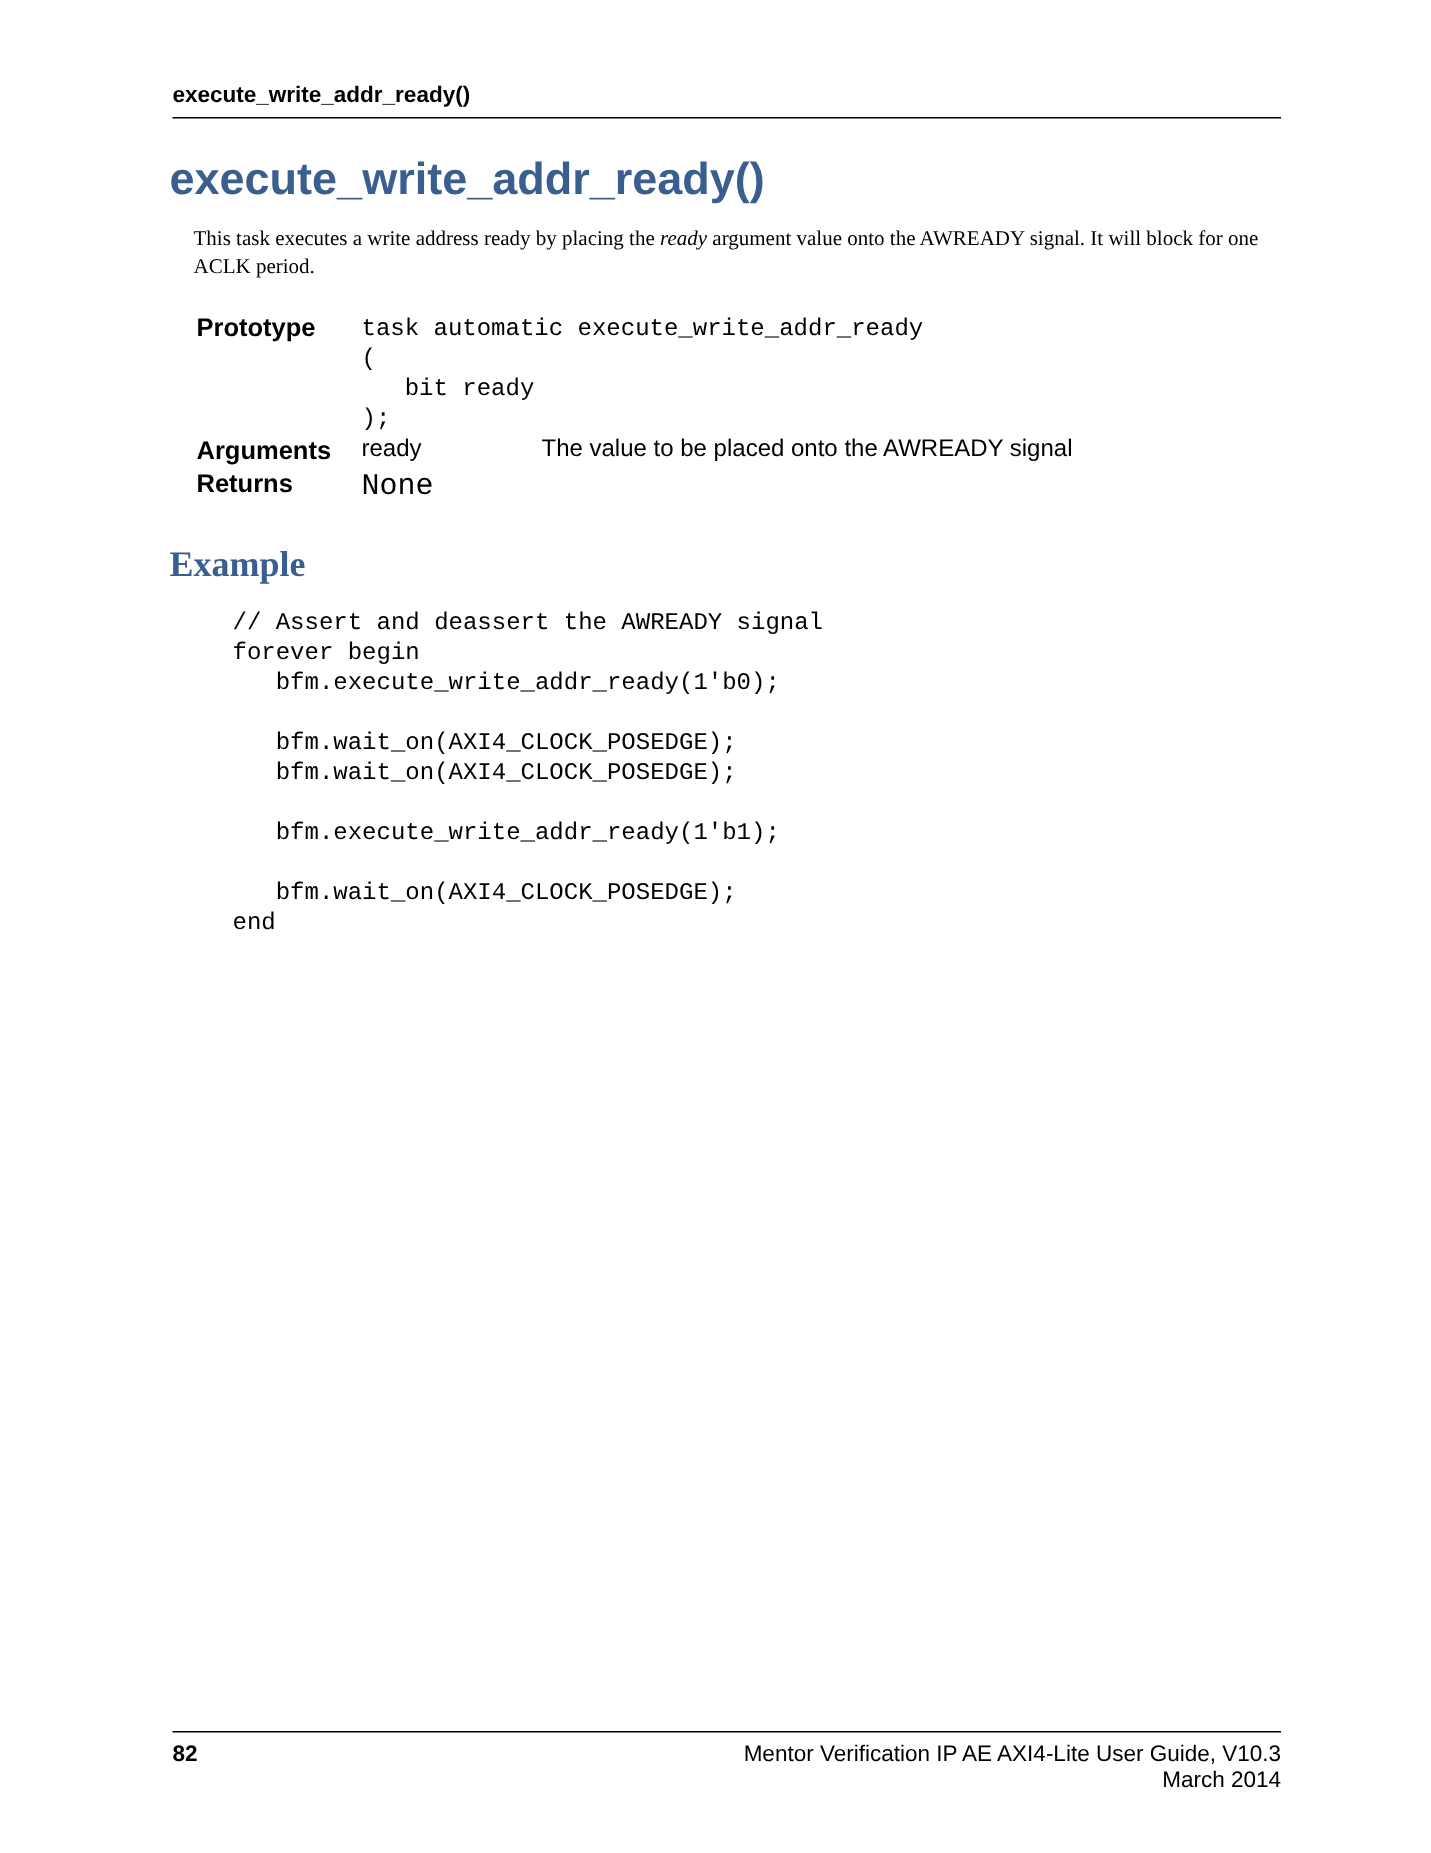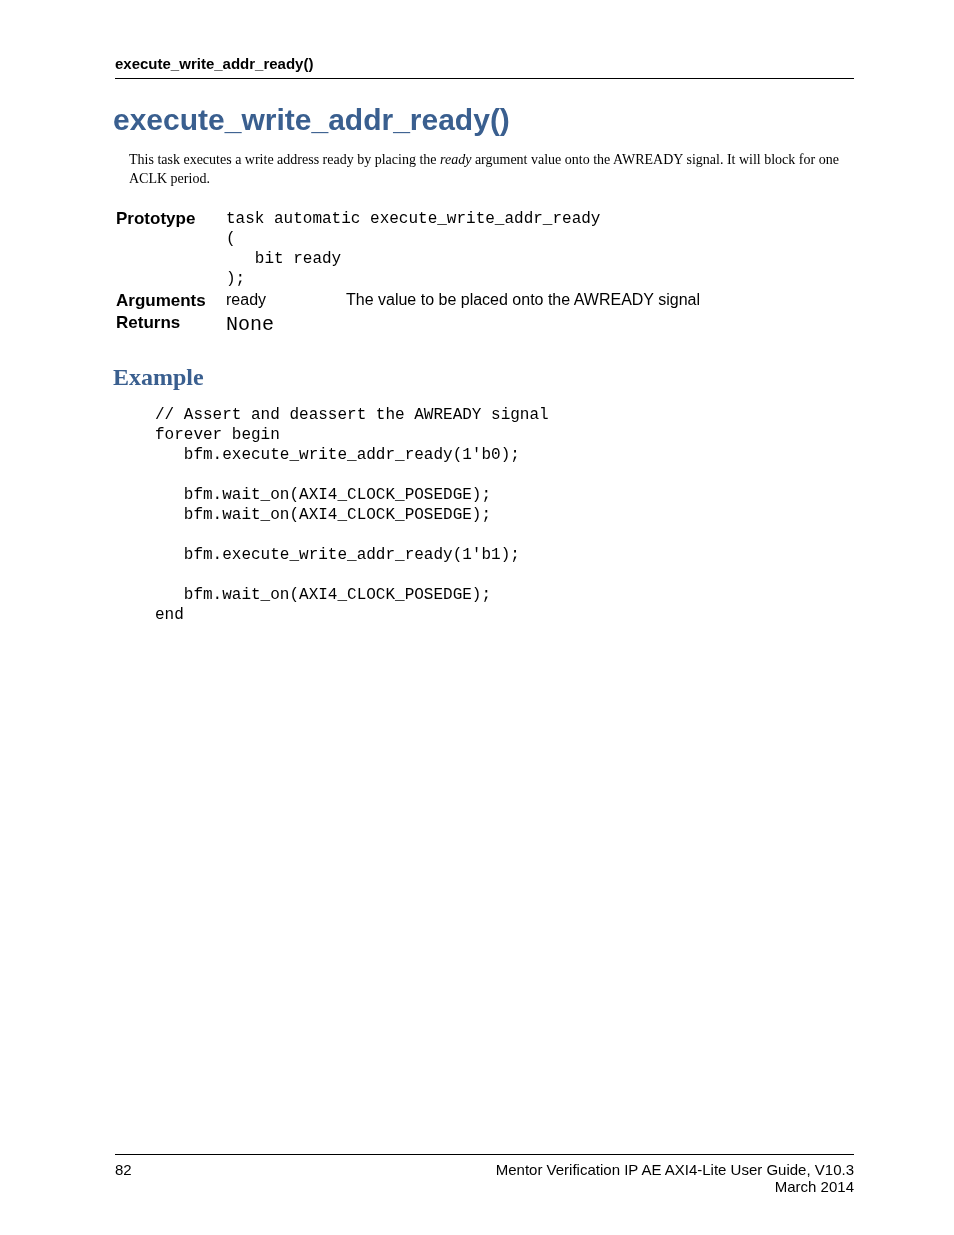--- a/index.html
+++ b/index.html
@@ -24,21 +24,21 @@
     margin-bottom: 14px;
     margin-left: -2px;
   }
   .body-text {
     font-size: 14px;
     line-height: 1.35;
     margin-left: 14px;
     margin-bottom: 20px;
   }
   .body-text .italic { font-style: italic; }
-  .def-section { margin-left: 1px; }
+  .def-section { margin-left: 16px; }
   .def-row { display: flex; align-items: flex-start; font-family: Arial, Helvetica, sans-serif; font-size: 16px; margin-bottom: 2px; }
   .def-label { font-weight: bold; width: 110px; flex-shrink: 0; font-size: 17px; }
   .def-content { flex: 1; }
   .code {
     font-family: "Courier New", Courier, monospace;
     font-size: 16px;
     white-space: pre;
     line-height: 1.25;
   }
   .arg-row { display: flex; align-items: flex-start; }
@@ -62,21 +62,21 @@
     line-height: 1.25;
   }
   .footer {
     position: absolute;
     bottom: 40px;
     left: 115px;
     right: 100px;
   }
   .footer-rule { border: none; border-top: 1.5px solid #000; margin-bottom: 6px; }
   .footer-row { display: flex; justify-content: space-between; font-family: Arial, Helvetica, sans-serif; font-size: 15px; }
-  .footer-page { font-weight: normal; }
+  .footer-page { font-weight: bold; }
   .footer-right { text-align: right; }
 </style>
 </head>
 <body>
 
 <div class="header-section">
   <div class="header-line2">execute_write_addr_ready()</div>
   <hr class="header-rule">
 </div>
 

